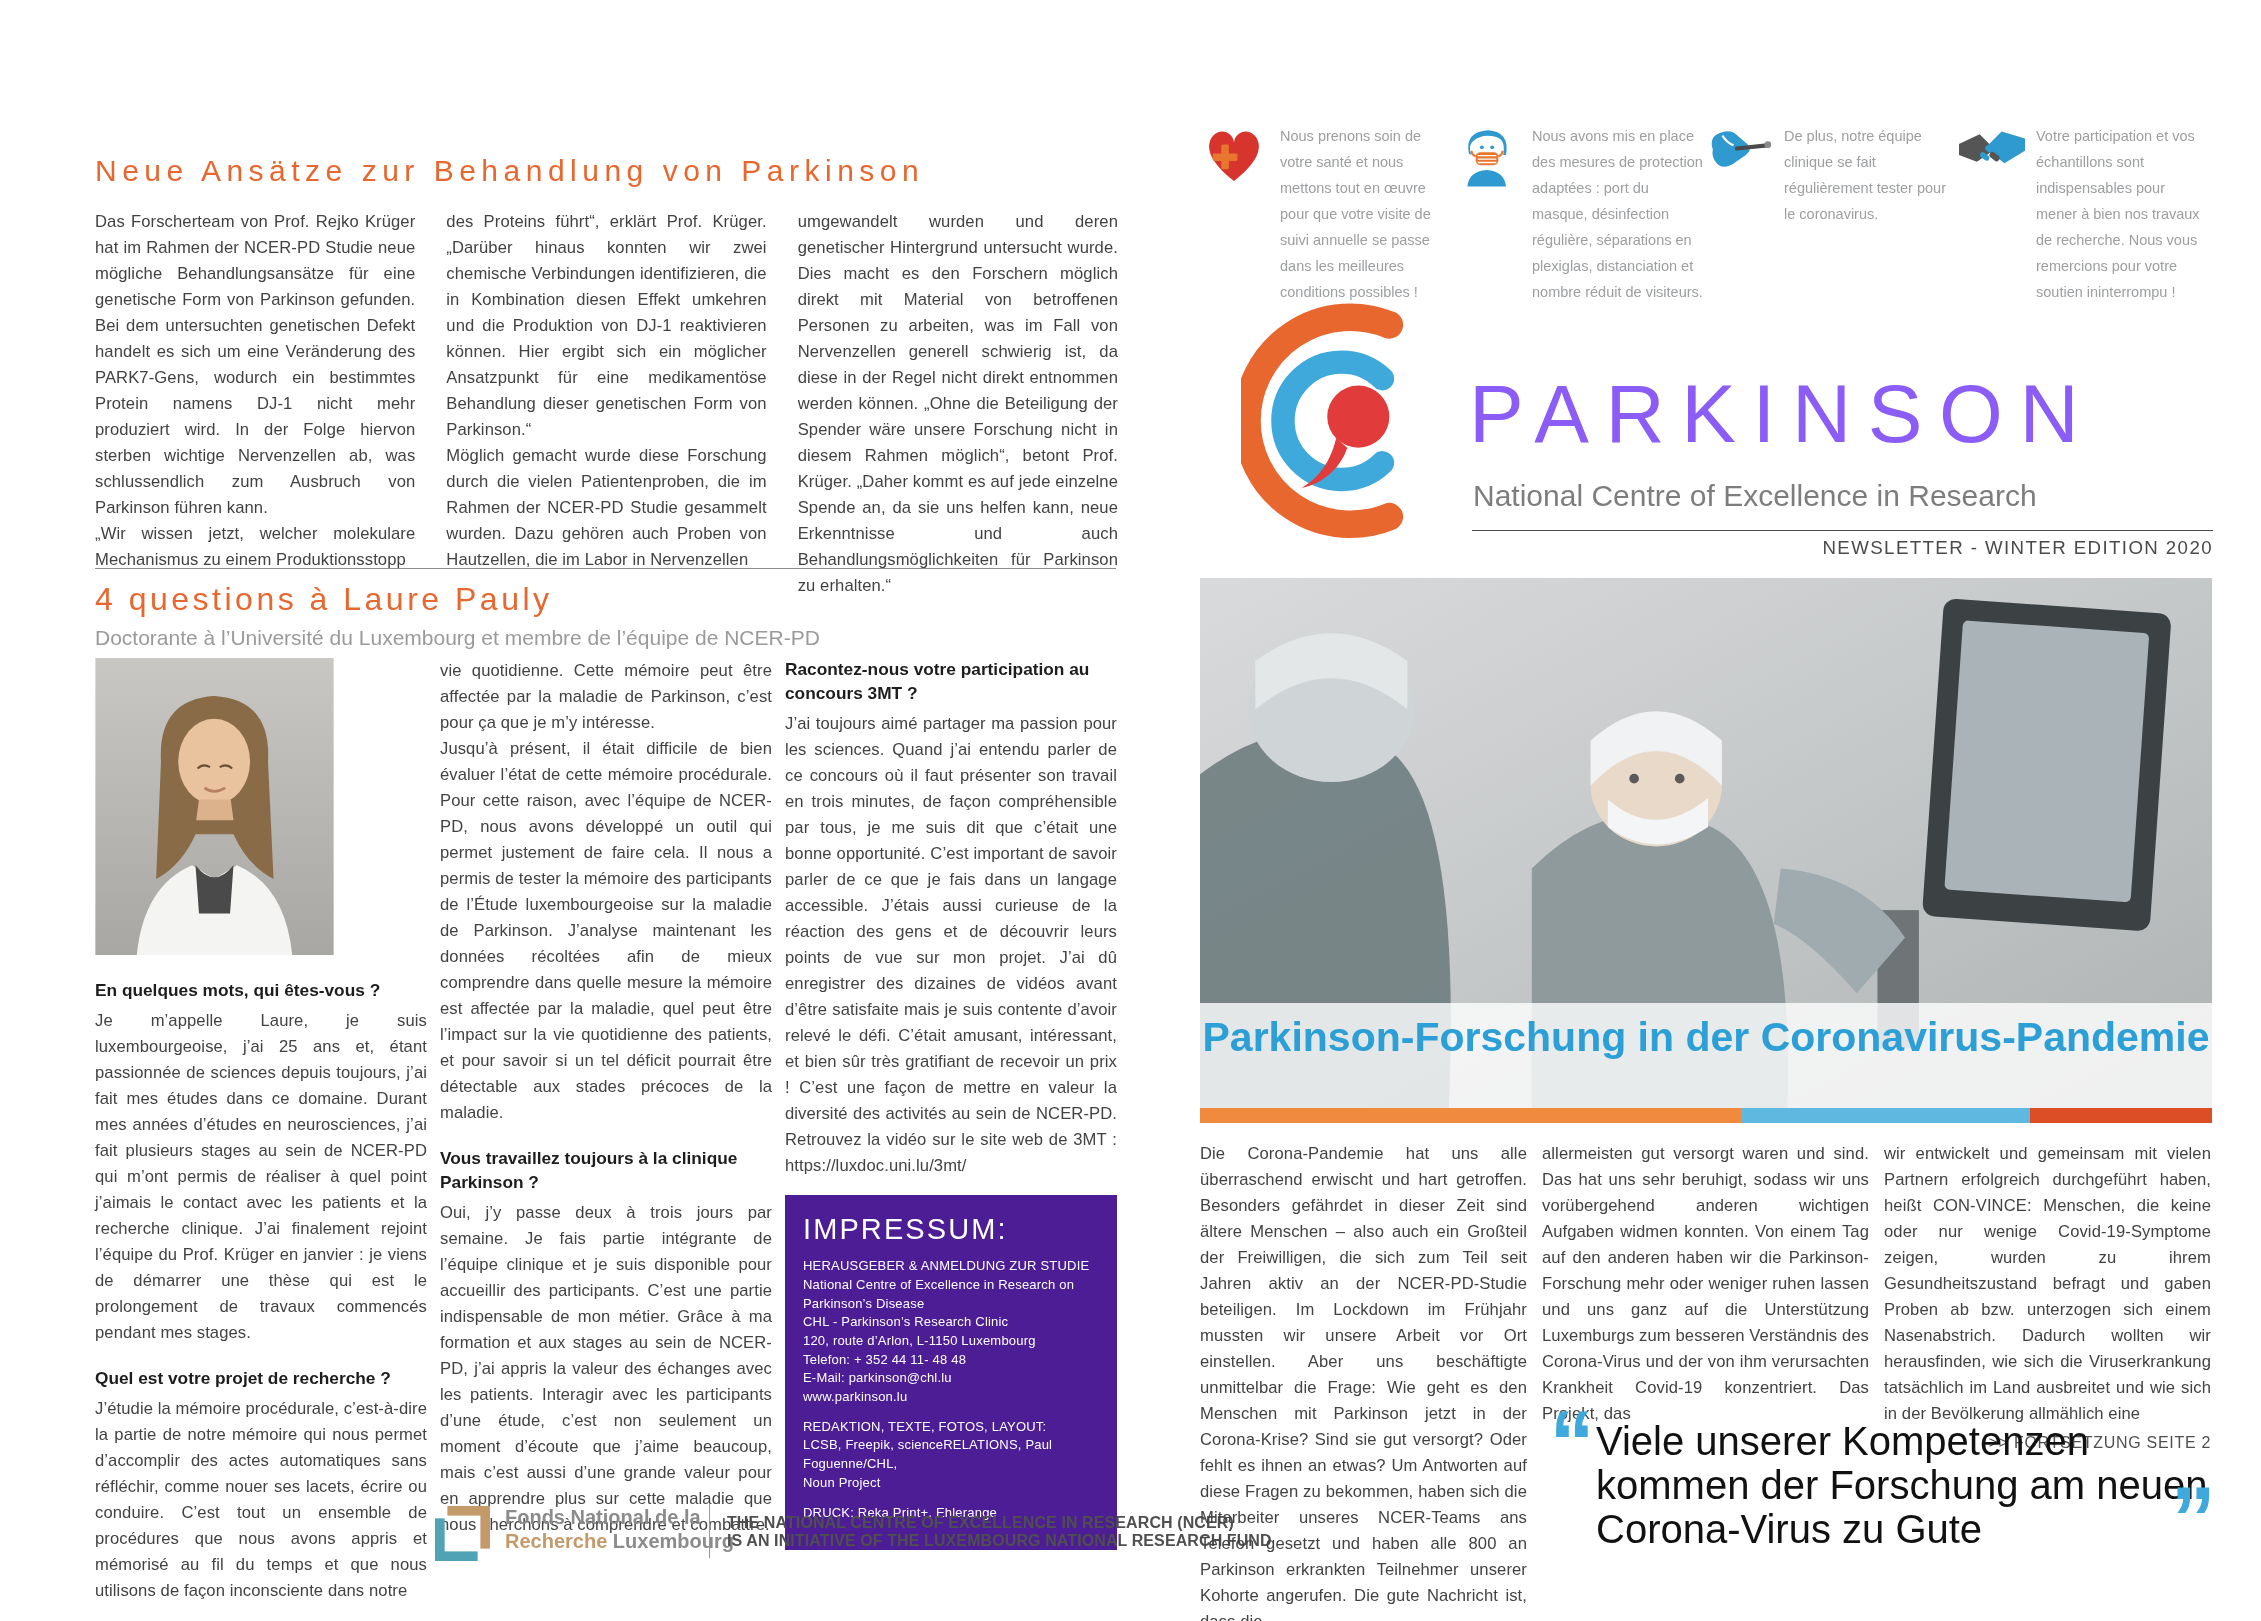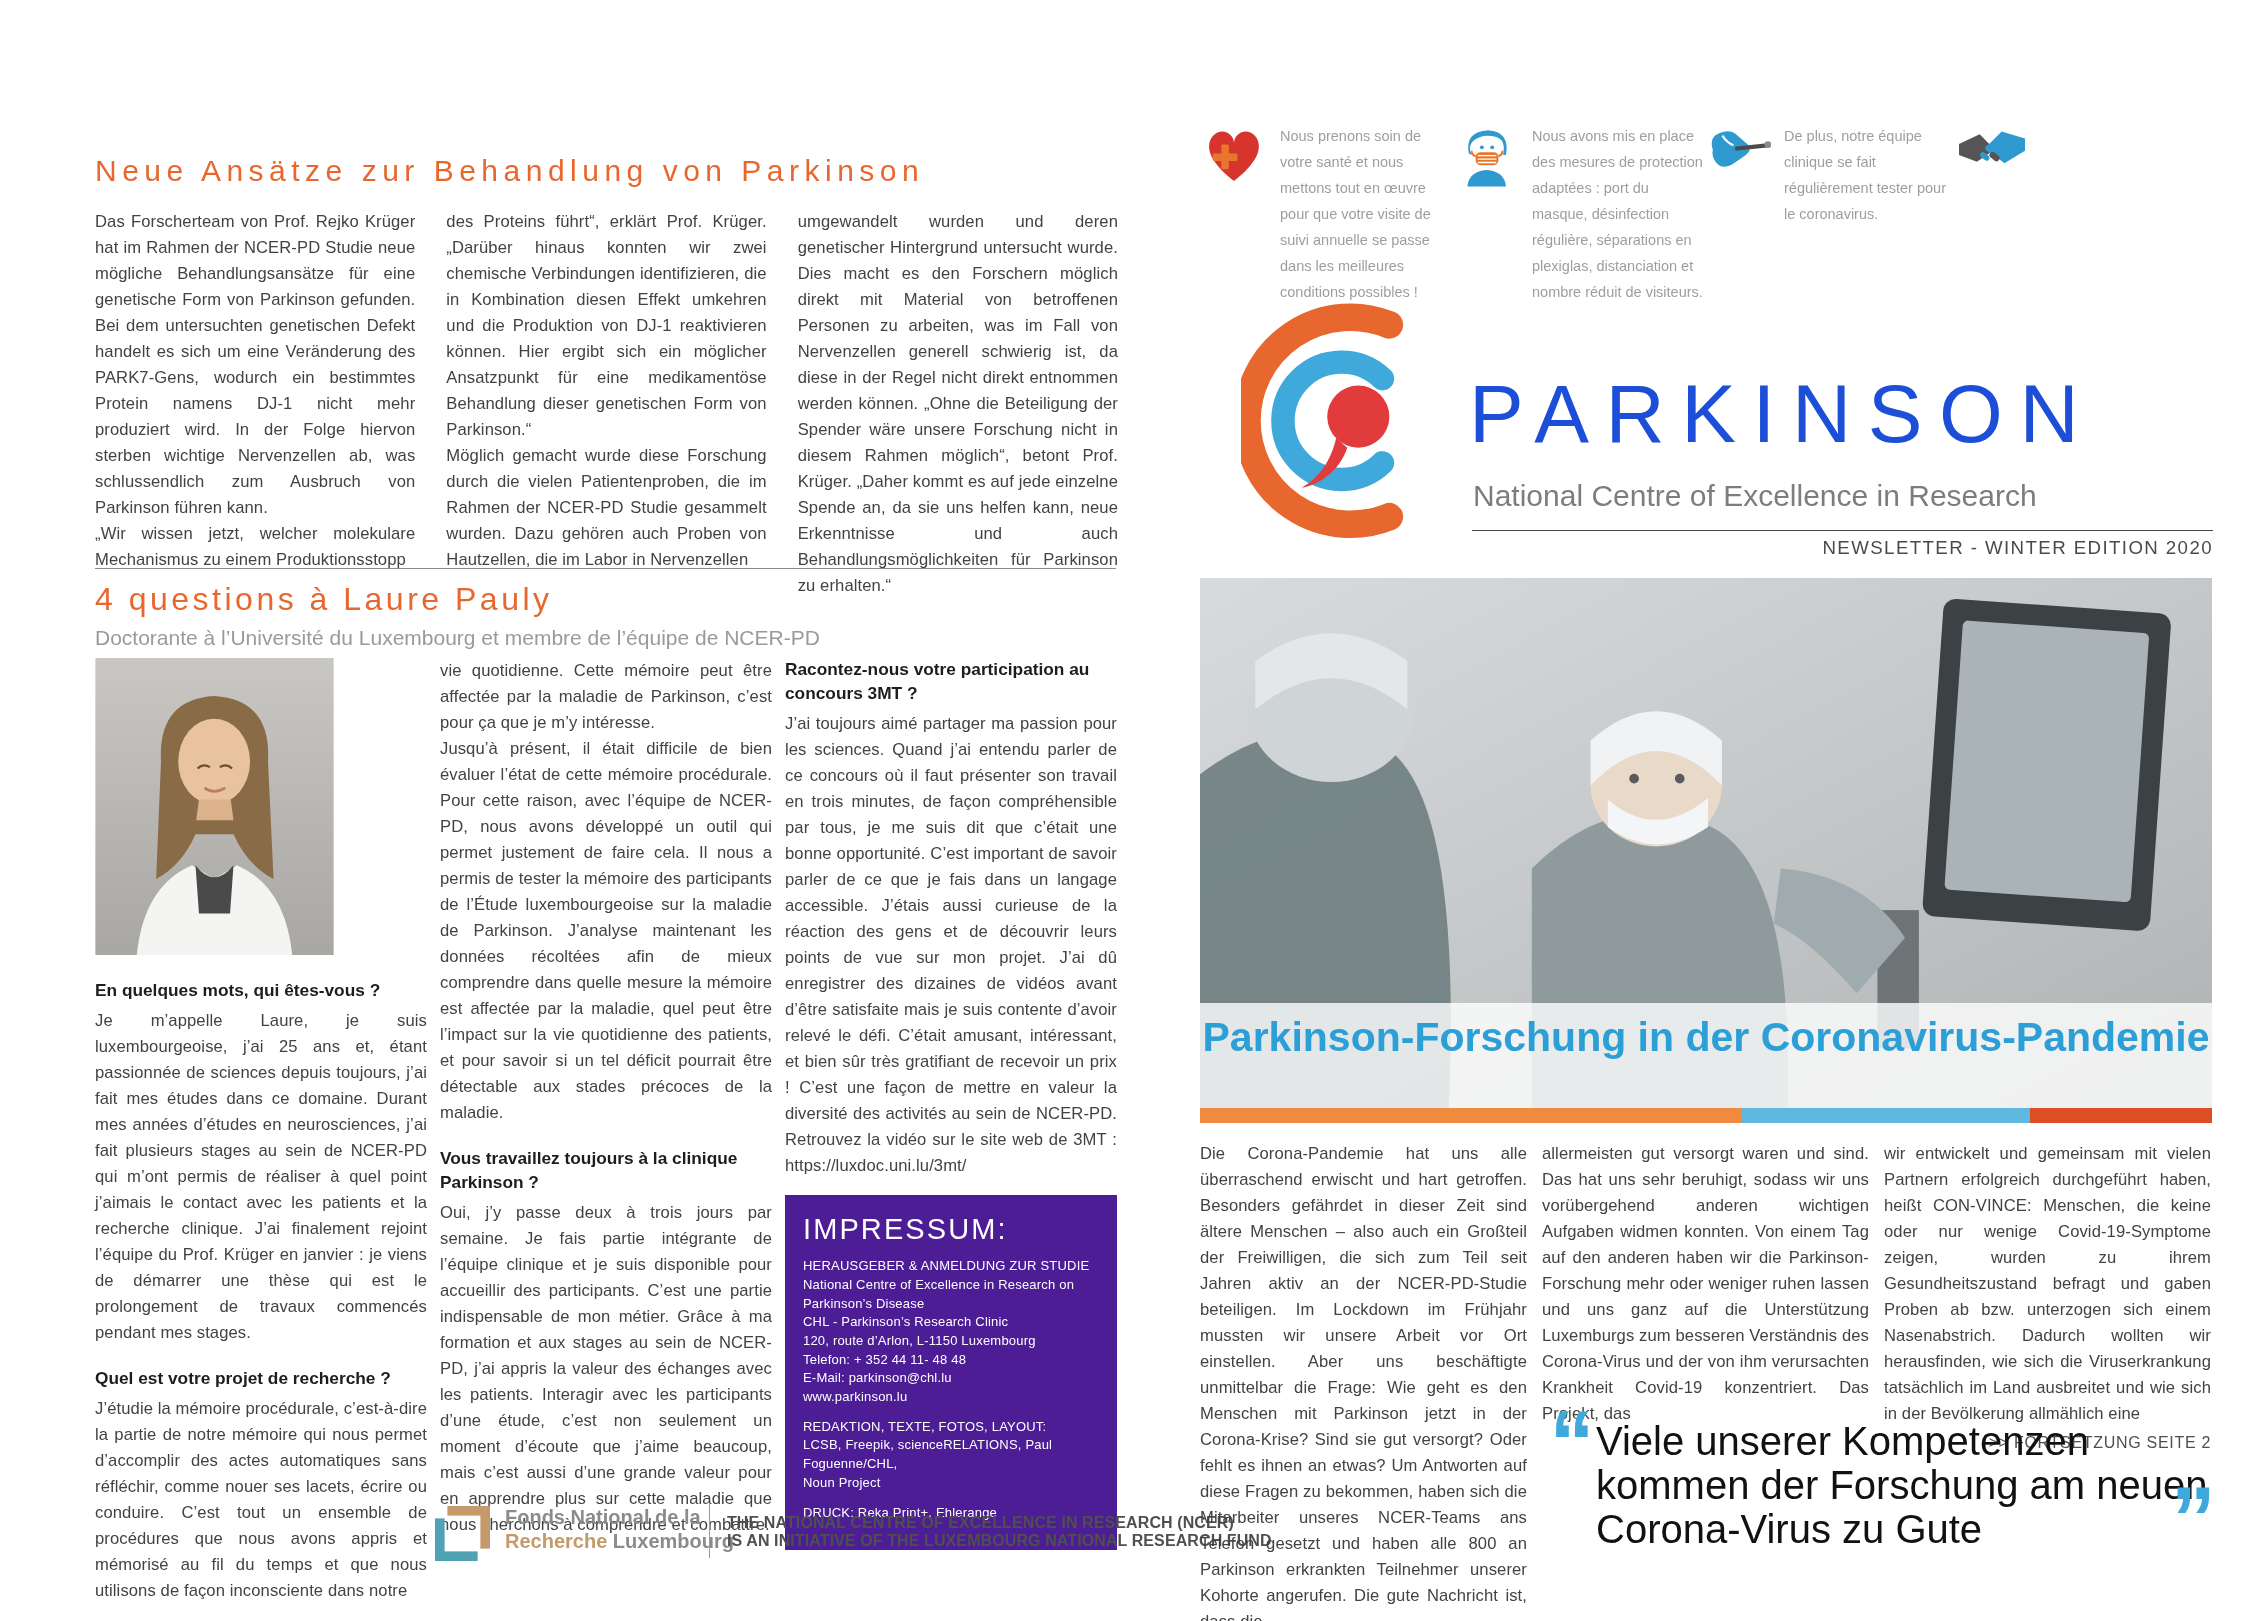--- a/index.html
+++ b/index.html
@@ -39,21 +39,21 @@
 
   
   .notices{position:absolute;left:1203px;top:123px;width:1014px;display:grid;
            grid-template-columns:repeat(4,252px);}
   .notice{position:relative;min-height:194px;}
   .notice svg{position:absolute;left:0;top:2.8px;}
   .notice-text{margin-left:77px;width:173px;font-size:14.5px;line-height:26px;color:#9c9ea0;}
 
   .brand-mark{position:absolute;left:1241px;top:275px;}
   .wordmark{position:absolute;left:1469px;top:373px;font-size:82px;line-height:1;
-            letter-spacing:16.6px;color:#1d4ed8;font-weight:400;}
+            letter-spacing:16.6px;color:#8b5cf6;font-weight:400;}
   .brand-sub{position:absolute;left:1473px;top:479px;font-size:30px;color:#7d7d7d;}
   .brand-line{position:absolute;left:1472px;top:530px;width:741px;height:1.4px;background:#4a4a4a;}
   .edition{position:absolute;left:1472px;top:537px;width:741px;text-align:right;font-size:18.7px;
            color:#4a4a4a;letter-spacing:1.4px;}
 
   .photo{position:absolute;left:1200px;top:578px;width:1012px;height:530px;overflow:hidden;}
   .banner{position:absolute;left:0;bottom:0;width:100%;height:105px;
           background:rgba(255,255,255,0.80);text-align:center;}
   .banner-title{margin:11px 0 4.1px 0;font-size:41px;font-weight:700;color:#2C9FD6;}
   .stripe{position:absolute;left:1200px;top:1108px;width:1012px;height:15px;display:flex;}
@@ -209,20 +209,21 @@
       <div class="notice-text">De plus, notre équipe clinique se fait régulièrement tester pour le coronavirus.</div>
     </div>
     <div class="notice">
       <svg width="66" height="55" viewBox="0 0 96 80">
         <path d="M0,26 L30,12 L52,34 L26,52 L0,42 Z" fill="#555555"></path>
         <path d="M96,18 L62,8 L38,32 L66,54 L96,36 Z" fill="#2F9AD0"></path>
         <rect x="38" y="30" width="16" height="9" rx="4" fill="#2F9AD0" transform="rotate(38 46 34)"></rect>
         <rect x="44" y="40" width="16" height="9" rx="4" fill="#555555" transform="rotate(38 52 44)"></rect>
         <rect x="30" y="40" width="15" height="8" rx="4" fill="#2F9AD0" transform="rotate(38 37 44)"></rect>
       </svg>
+      <div class="notice-text">Votre participation et vos échantillons sont indispensables pour mener à bien nos travaux de recherche. Nous vous remercions pour votre soutien ininterrompu !</div>
     </div>
   </div>
 
   <svg class="brand-mark" width="207" height="266" viewBox="0 0 300 385">
     <path d="M215,72 A150,150 0 1 0 215,350" stroke="#E8672F" stroke-width="40" fill="none" stroke-linecap="round"></path>
     <path d="M205,150 A85,85 0 1 0 205,272" stroke="#3FA9DC" stroke-width="34" fill="none" stroke-linecap="round"></path>
     <circle cx="170" cy="205" r="45" fill="#E23B3B"></circle>
     <path d="M138,236 C128,278 106,298 88,308 C120,303 146,276 154,250 Z" fill="#E23B3B"></path>
   </svg>
   <div class="wordmark">PARKINSON</div>

